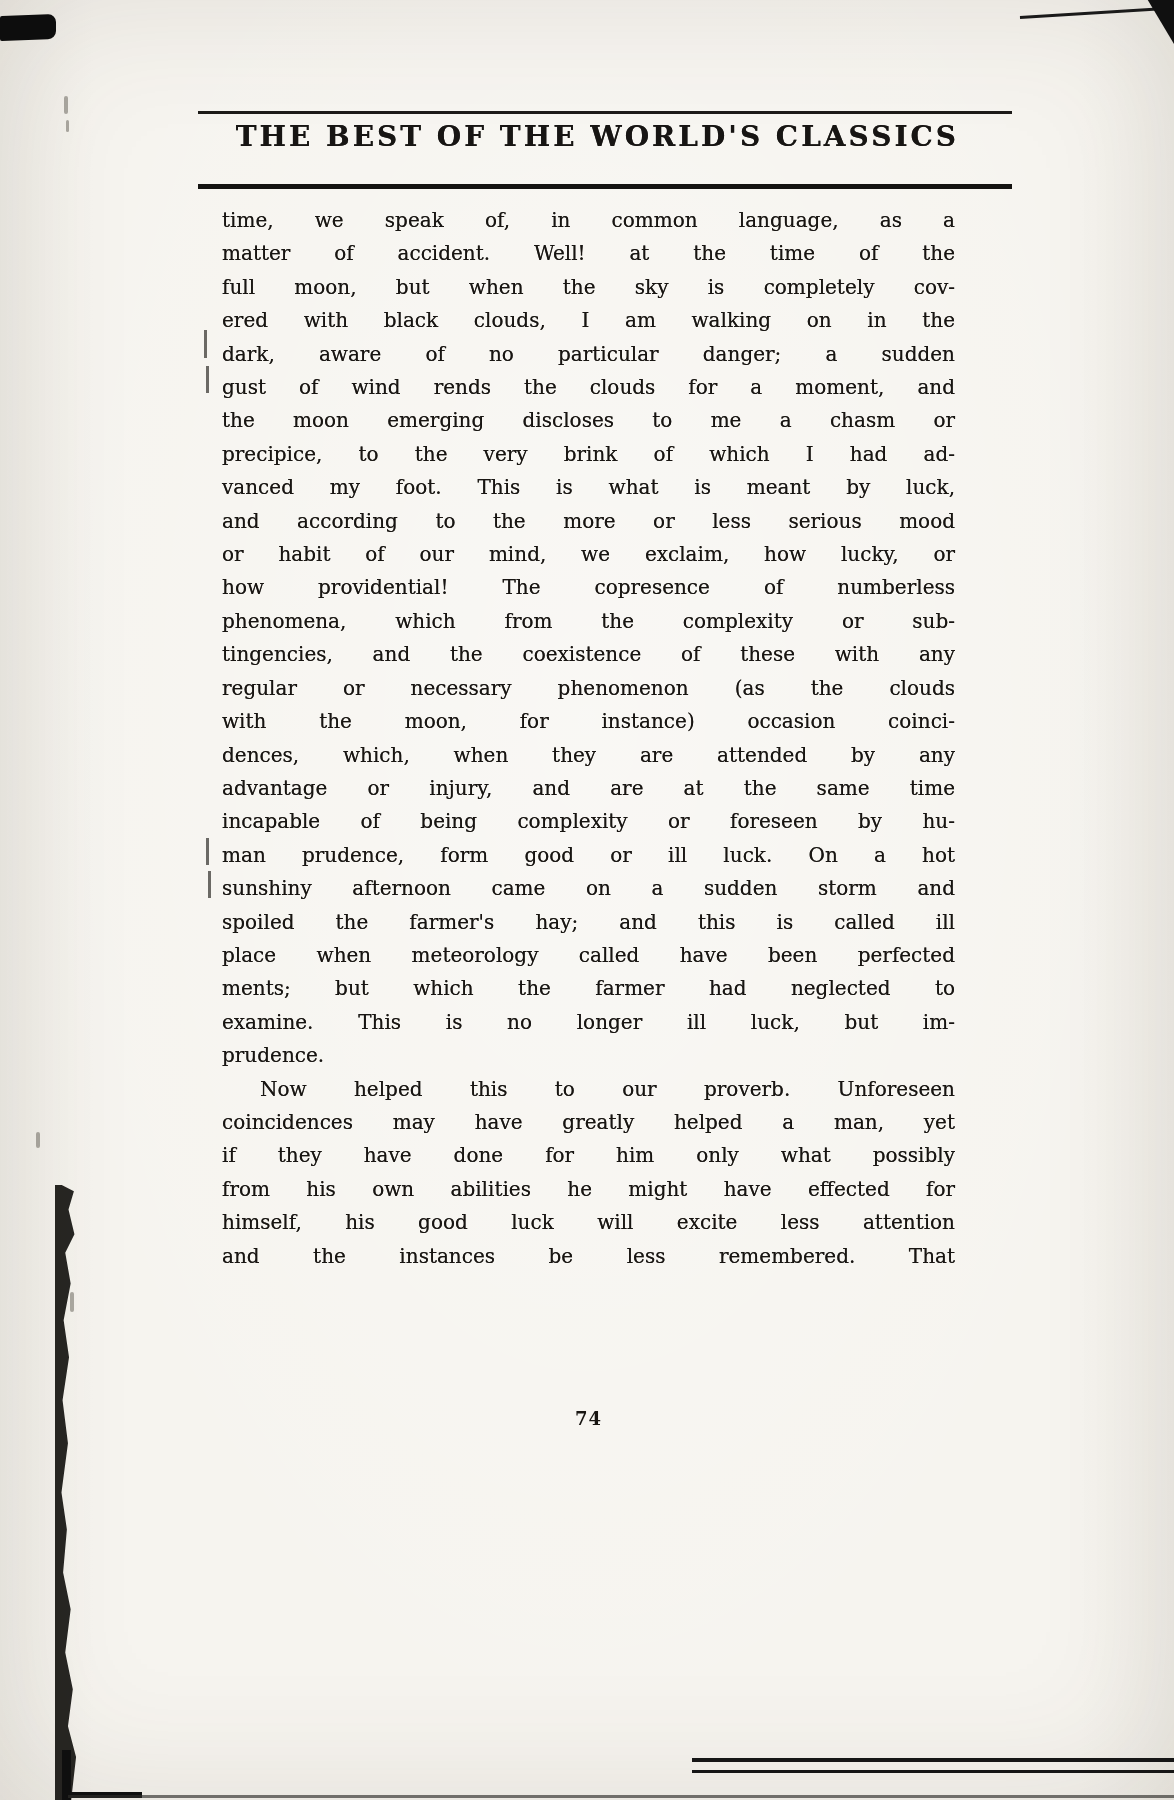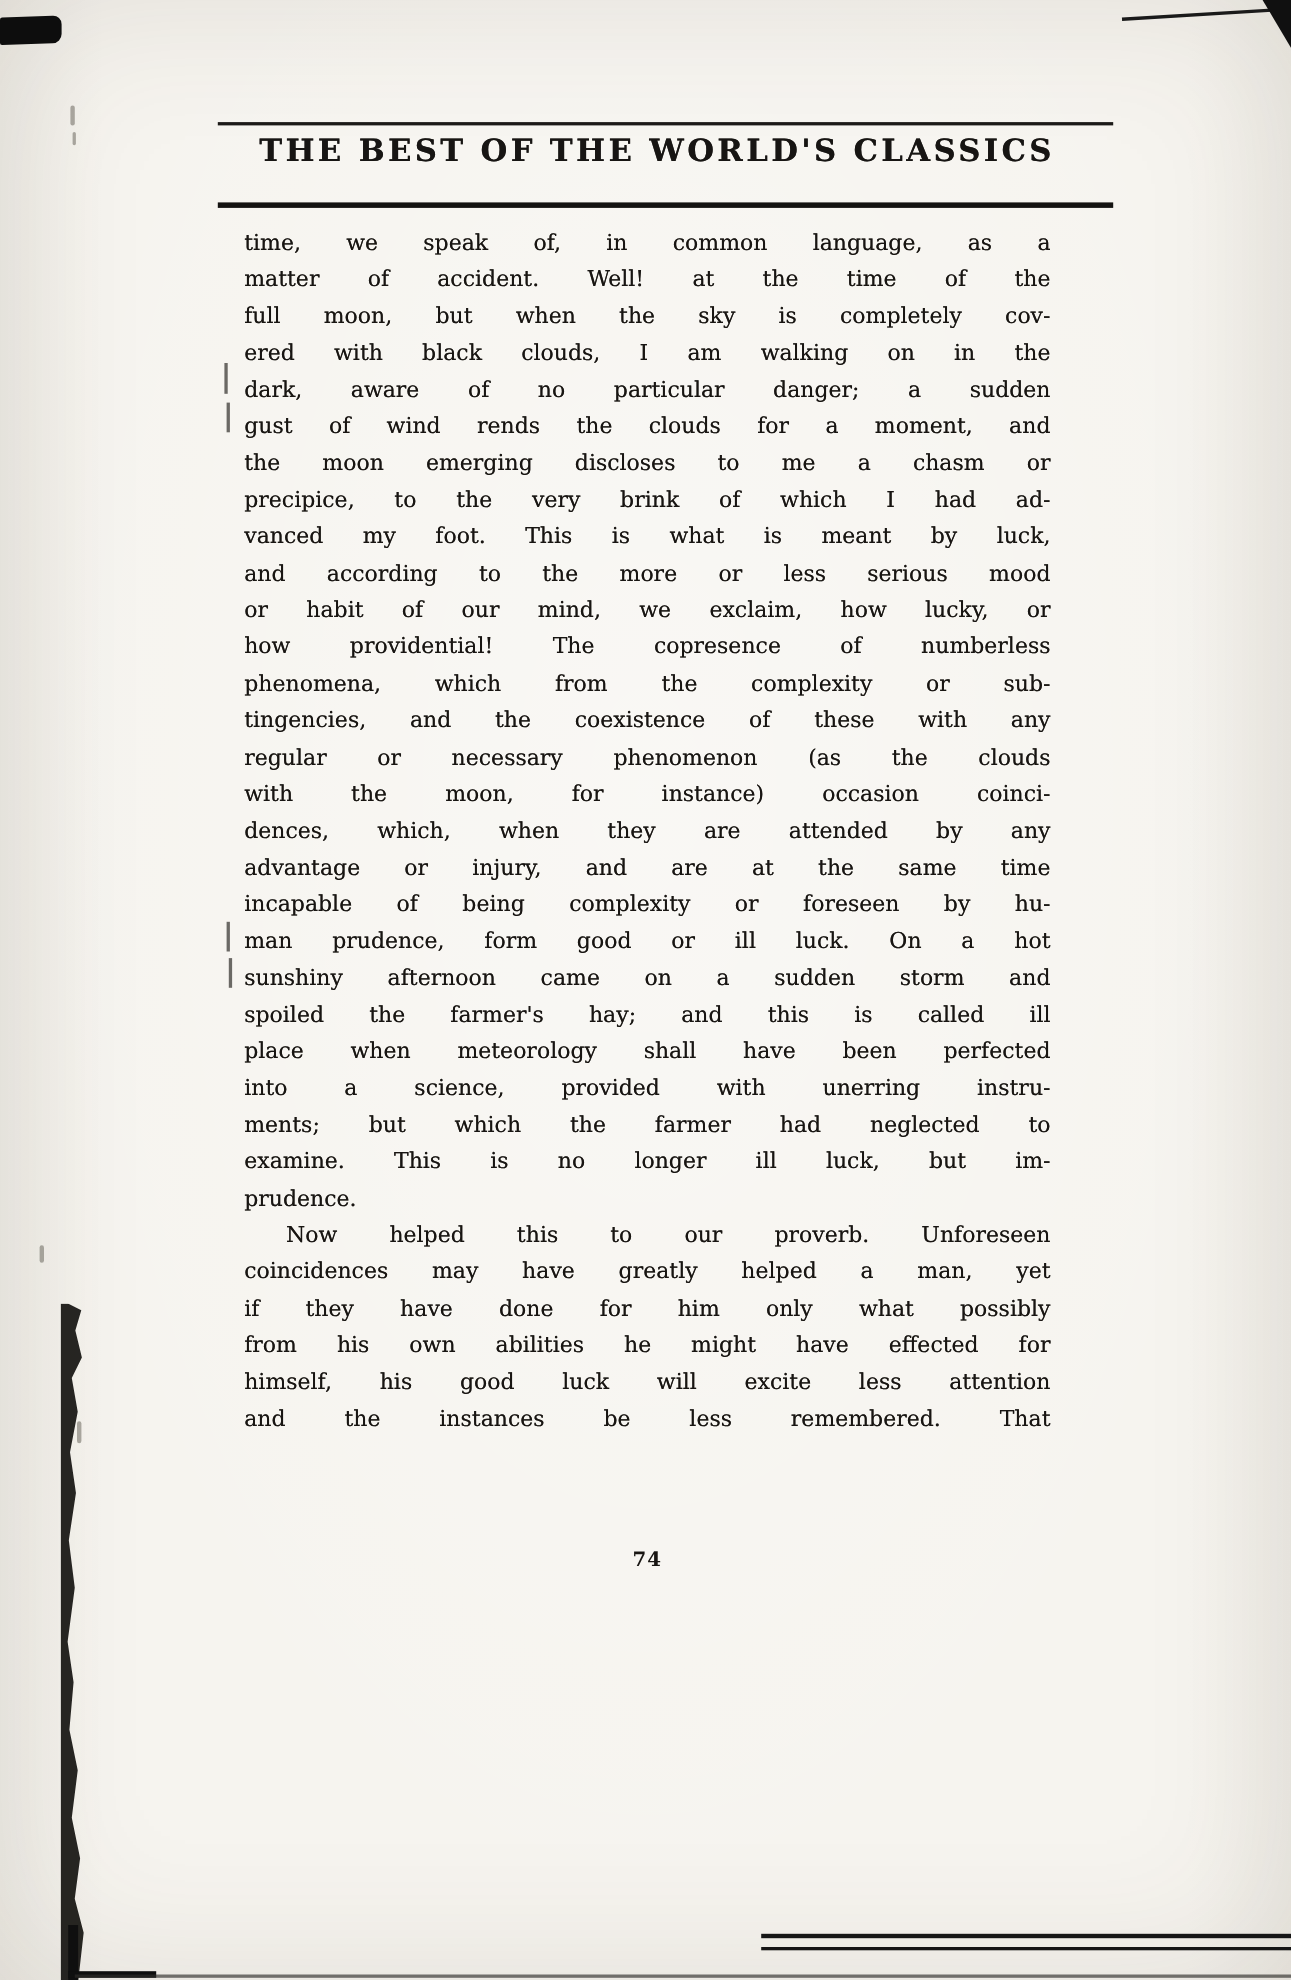--- a/index.html
+++ b/index.html
@@ -194,22 +194,21 @@
         <div class="line">phenomena, which from the complexity or sub-</div>
         <div class="line">tingencies, and the coexistence of these with any</div>
         <div class="line">regular or necessary phenomenon (as the clouds</div>
         <div class="line">with the moon, for instance) occasion coinci-</div>
         <div class="line">dences, which, when they are attended by any</div>
         <div class="line">advantage or injury, and are at the same time</div>
         <div class="line">incapable of being complexity or foreseen by hu-</div>
         <div class="line">man prudence, form good or ill luck. On a hot</div>
         <div class="line">sunshiny afternoon came on a sudden storm and</div>
         <div class="line">spoiled the farmer's hay; and this is called ill</div>
-        <div class="line">place when meteorology shall have been perfected</div>
-        <div class="line">into a science, provided with unerring instru-</div>
+        <div class="line">place when meteorology called have been perfected</div>
         <div class="line">ments; but which the farmer had neglected to</div>
         <div class="line">examine. This is no longer ill luck, but im-</div>
         <div class="line last">prudence.</div>
       </div>
       <div class="paragraph">
         <div class="line indent">Now helped this to our proverb. Unforeseen</div>
         <div class="line">coincidences may have greatly helped a man, yet</div>
         <div class="line">if they have done for him only what possibly</div>
         <div class="line">from his own abilities he might have effected for</div>
         <div class="line">himself, his good luck will excite less attention</div>

